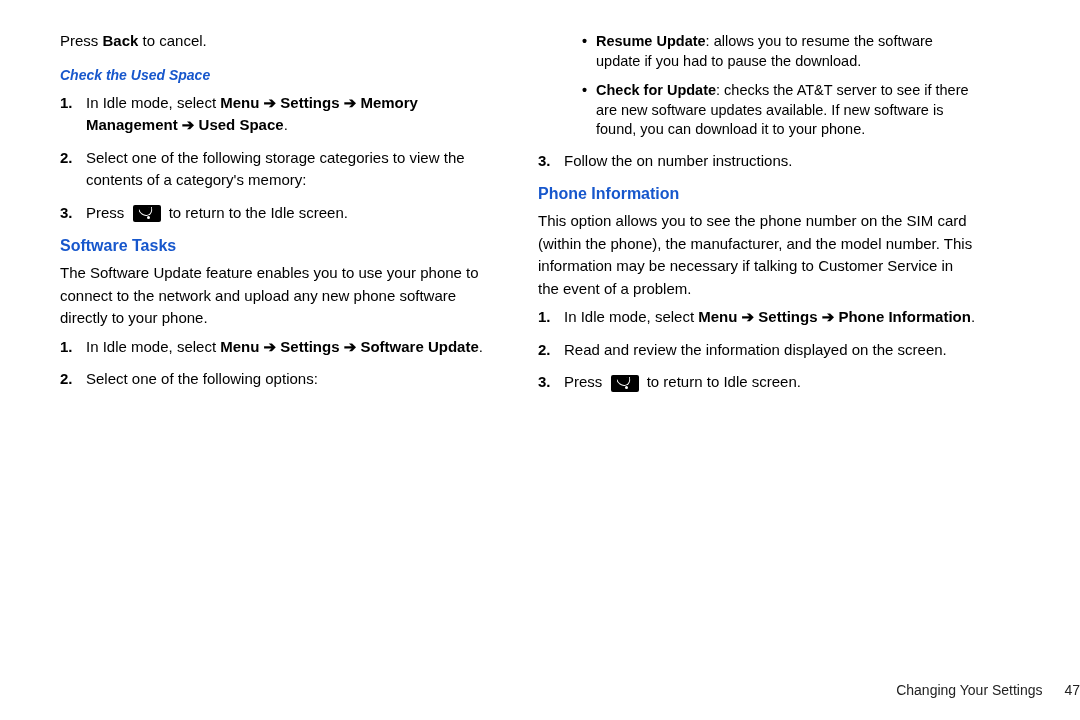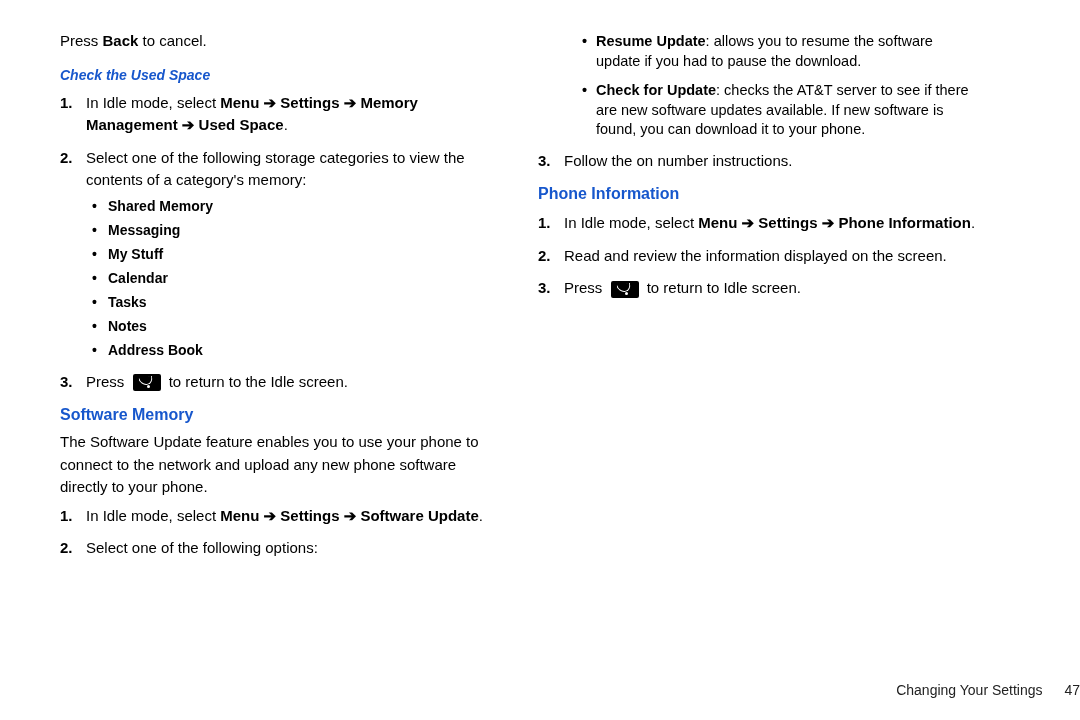--- a/index.html
+++ b/index.html
@@ -162,37 +162,28 @@
     <div class="sect-sub">Check the Used Space</div>
 
     <ol class="num">
       <li>
         <span class="num-mark b">1.</span>
         <span>In Idle mode, select </span><span class="b arrow">Menu ➔ Settings ➔ Memory Management ➔ Used Space</span><span>.</span>
       </li>
       <li>
         <span class="num-mark b">2.</span>
         <span>Select one of the following storage categories to view the contents of a category's memory:</span>
-        <ul class="bullets">
-          <li>Shared Memory</li>
-          <li>Messaging</li>
-          <li>My Stuff</li>
-          <li>Calendar</li>
-          <li>Tasks</li>
-          <li>Notes</li>
-          <li>Address Book</li>
-        </ul>
       </li>
       <li>
         <span class="num-mark b">3.</span>
         <span>Press </span><span class="end-icon"></span><span> to return to the Idle screen.</span>
       </li>
     </ol>
 
-    <div class="sect-h">Software Memory</div>
+    <div class="sect-h">Software Tasks</div>
     <div class="para">The Software Update feature enables you to use your phone to connect to the network and upload any new phone software directly to your phone.</div>
 
     <ol class="num">
       <li>
         <span class="num-mark b">1.</span>
         <span>In Idle mode, select </span><span class="b arrow">Menu ➔ Settings ➔ Software Update</span><span>.</span>
       </li>
       <li>
         <span class="num-mark b">2.</span>
         <span>Select one of the following options:</span>
@@ -211,20 +202,21 @@
     </ul>
 
     <ol class="num" start="3">
       <li>
         <span class="num-mark b">3.</span>
         <span>Follow the on number instructions.</span>
       </li>
     </ol>
 
     <div class="sect-h">Phone Information</div>
+    <div class="para">This option allows you to see the phone number on the SIM card (within the phone), the manufacturer, and the model number. This information may be necessary if talking to Customer Service in the event of a problem.</div>
 
     <ol class="num">
       <li>
         <span class="num-mark b">1.</span>
         <span>In Idle mode, select </span><span class="b arrow">Menu ➔ Settings ➔ Phone Information</span><span>.</span>
       </li>
       <li>
         <span class="num-mark b">2.</span>
         <span>Read and review the information displayed on the screen.</span>
       </li>

